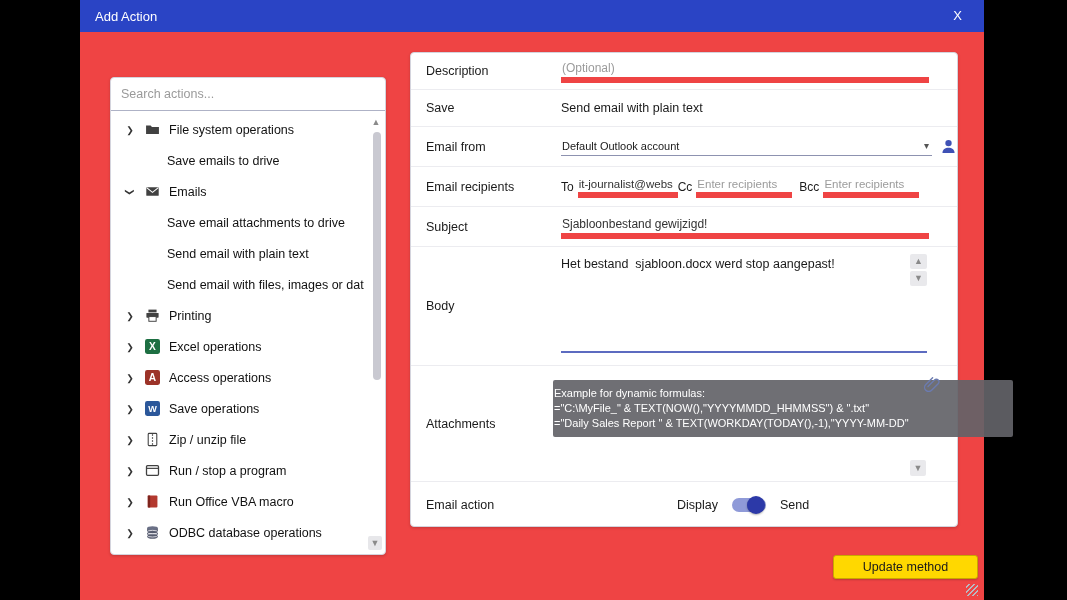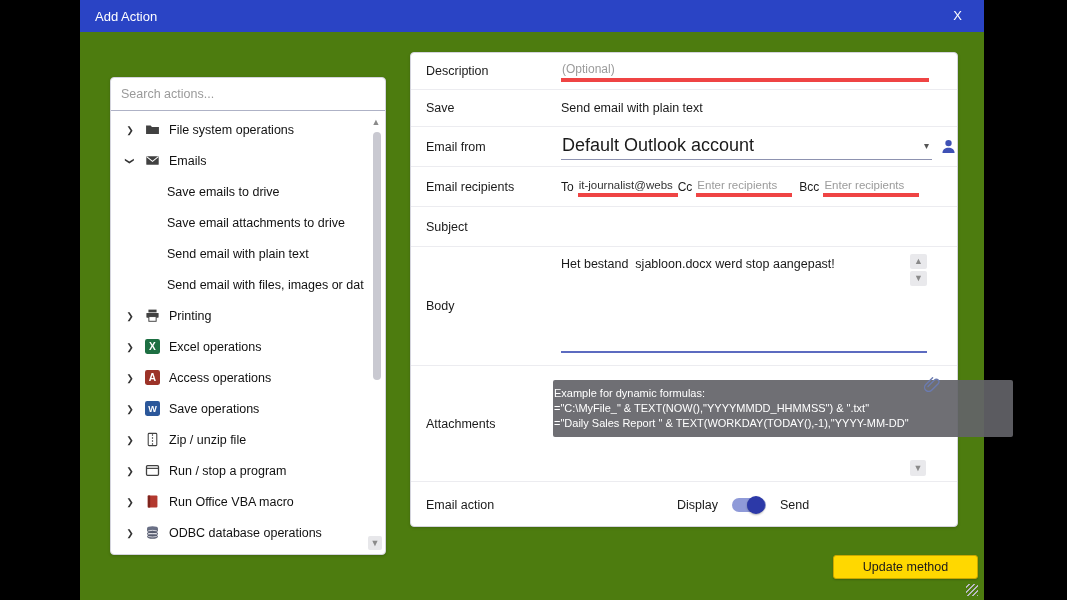--- a/index.html
+++ b/index.html
@@ -1,18 +1,18 @@
 <!DOCTYPE html>
 <html><head>
 <meta charset="utf-8">
 <style>
   * { margin:0; padding:0; box-sizing:border-box; }
   body { font-family:"Liberation Sans", sans-serif; background:#000; }
   .stage { position:relative; width:1067px; height:600px; background:#000; overflow:hidden; }
-  .dialog { position:absolute; left:80px; top:0; width:904px; height:600px; background:#4d7c0f; }
+  .dialog { position:absolute; left:80px; top:0; width:904px; height:600px; background:#ef4444; }
   .titlebar { position:absolute; left:0; top:0; width:100%; height:32px; background:#2a44c5; color:#fff;
               display:flex; align-items:center; font-size:13px; padding-left:15px; }
   .close { position:absolute; right:22px; top:8px; font-size:13px; cursor:default; }
   .panel { background:#fff; border:1px solid #d4d4dd; border-radius:4px; box-shadow:0 1px 3px rgba(0,0,0,.18); }
   .leftpanel { position:absolute; left:30px; top:52px; width:276px; height:478px;margin-top:25px; }
   .searchwrap { height:33px; border-bottom:1px solid #aeb2c6; display:flex; align-items:center; }
   .search { border:none; outline:none; width:90%; margin-left:10px; font-size:12.5px; color:#333;
             font-family:"Liberation Sans", sans-serif; }
   .search::placeholder { color:#9a9a9a; }
   .tree { position:absolute; left:0; top:36px; right:14px; }
@@ -25,26 +25,26 @@
   .sb-up { position:absolute; top:38px; right:3px; width:12px; height:12px; color:#8a8a8a; font-size:9px;
            text-align:center; line-height:12px; }
   .sb-thumb { position:absolute; top:54px; right:4px; width:8px; height:248px; background:#c9c9d1; border-radius:4px; }
   .sb-down { position:absolute; bottom:4px; right:3px; width:14px; height:14px; background:#e7e7ea; color:#8a8a8a;
              font-size:9px; text-align:center; line-height:14px; border-radius:2px; }
   .card { position:absolute; left:330px; top:52px; width:548px; height:475px; }
   .row { position:relative; display:flex; align-items:center; border-bottom:1px solid #ececf0; }
   .row:last-child { border-bottom:none; }
   .rlabel { width:150px; padding-left:15px; font-size:12.5px; color:#1a1a1a; flex:none; }
   .val { font-size:12.5px; color:#1a1a1a; }
-  .uline { border:none; outline:none; border-bottom:4px solid #ef4444; font-size:12px; color:#333;
+  .uline { border:none; outline:none; border-bottom:6px solid #ef4444; font-size:12px; color:#333;
            background:transparent; padding:2px 1px; font-family:"Liberation Sans", sans-serif; }
   .uline::placeholder { color:#9b9b9b; }
   .fromwrap { position:relative; width:372px; border-bottom:1px solid #8d92b0; padding:2px 1px 3px 1px;
               display:flex; align-items:center; }
-  .fromval { font-size:18px; color:#1a1a1a; flex:1; }
+  .fromval { font-size:11px; color:#1a1a1a; flex:1; }
   .caret { font-size:10px; color:#555; margin-right:2px; }
   .personicon { margin-left:8px; display:flex; }
   .rec { display:flex; align-items:center; margin-left:150px; }
   .reclabel { font-size:12px; color:#1a1a1a; margin-right:4px; }
   .bodytext { position:absolute; left:150px; top:10px; right:48px; font-size:12.5px; color:#1a1a1a;
               white-space:pre-wrap; }
   .bodyline { position:absolute; left:150px; right:30px; bottom:12px; border-bottom:2px solid #5c6bc0; }
   .spinners { position:absolute; right:30px; top:7px; width:17px; }
   .spinbtn { width:17px; height:15px; background:#e9e9ec; color:#8a8a8a; font-size:9px; text-align:center;
              line-height:15px; margin-bottom:2px; border-radius:2px; }
@@ -86,33 +86,33 @@
         <div class="trow">
           <span class="chev">❯</span>
           <span class="ico">
             <svg width="15" height="15" viewBox="0 0 14 14">
                 <path d="M1 3.2h4.2l1.3 1.5H13v6.6H1z" fill="#414141"></path>
               </svg>
           </span>
           <span class="tl">File system operations</span>
         </div>
 
+        <div class="trow child">
+          <span class="tl">Save emails to drive</span>
+        </div>
+
         <div class="trow">
           <span class="chev down">❯</span>
           <span class="ico">
             <svg width="15" height="15" viewBox="0 0 14 14">
                 <rect x="1.2" y="3" width="11.6" height="8" rx="0.6" fill="#414141"></rect>
                 <path d="M1.5 3.4 7 7.8l5.5-4.4" stroke="#fff" stroke-width="1" fill="none"></path>
               </svg>
           </span>
           <span class="tl">Emails</span>
-        </div>
-
-        <div class="trow child">
-          <span class="tl">Save emails to drive</span>
         </div>
         <div class="trow child">
           <span class="tl">Save email attachments to drive</span>
         </div>
         <div class="trow child">
           <span class="tl">Send email with plain text</span>
         </div>
         <div class="trow child">
           <span class="tl">Send email with files, images or dat</span>
         </div>
@@ -248,20 +248,21 @@
           <input class="uline" type="text" style="width: 100px; font-size: 11.5px;" value="it-journalist@webs">
           <span class="reclabel" style="">Cc</span>
           <input class="uline" type="text" style="width: 96px; font-size: 11.5px;" placeholder="Enter recipients">
           <span class="reclabel" style="margin-left:7px">Bcc</span>
           <input class="uline" type="text" style="width: 96px; font-size: 11.5px;" placeholder="Enter recipients">
         </div>
       </div>
 
       <div class="row" style="height:40px">
         <span class="rlabel">Subject</span>
+        <input class="uline" type="text" style="width: 368px;" value="Sjabloonbestand gewijzigd!">
       </div>
 
       <div class="row" style="height:119px">
         <span class="rlabel">Body</span>
         <div class="bodytext">Het bestand  sjabloon.docx werd stop aangepast!</div>
         <div class="spinners">
           <div class="spinbtn">▲</div>
           <div class="spinbtn">▼</div>
         </div>
         <div class="bodyline"></div>

